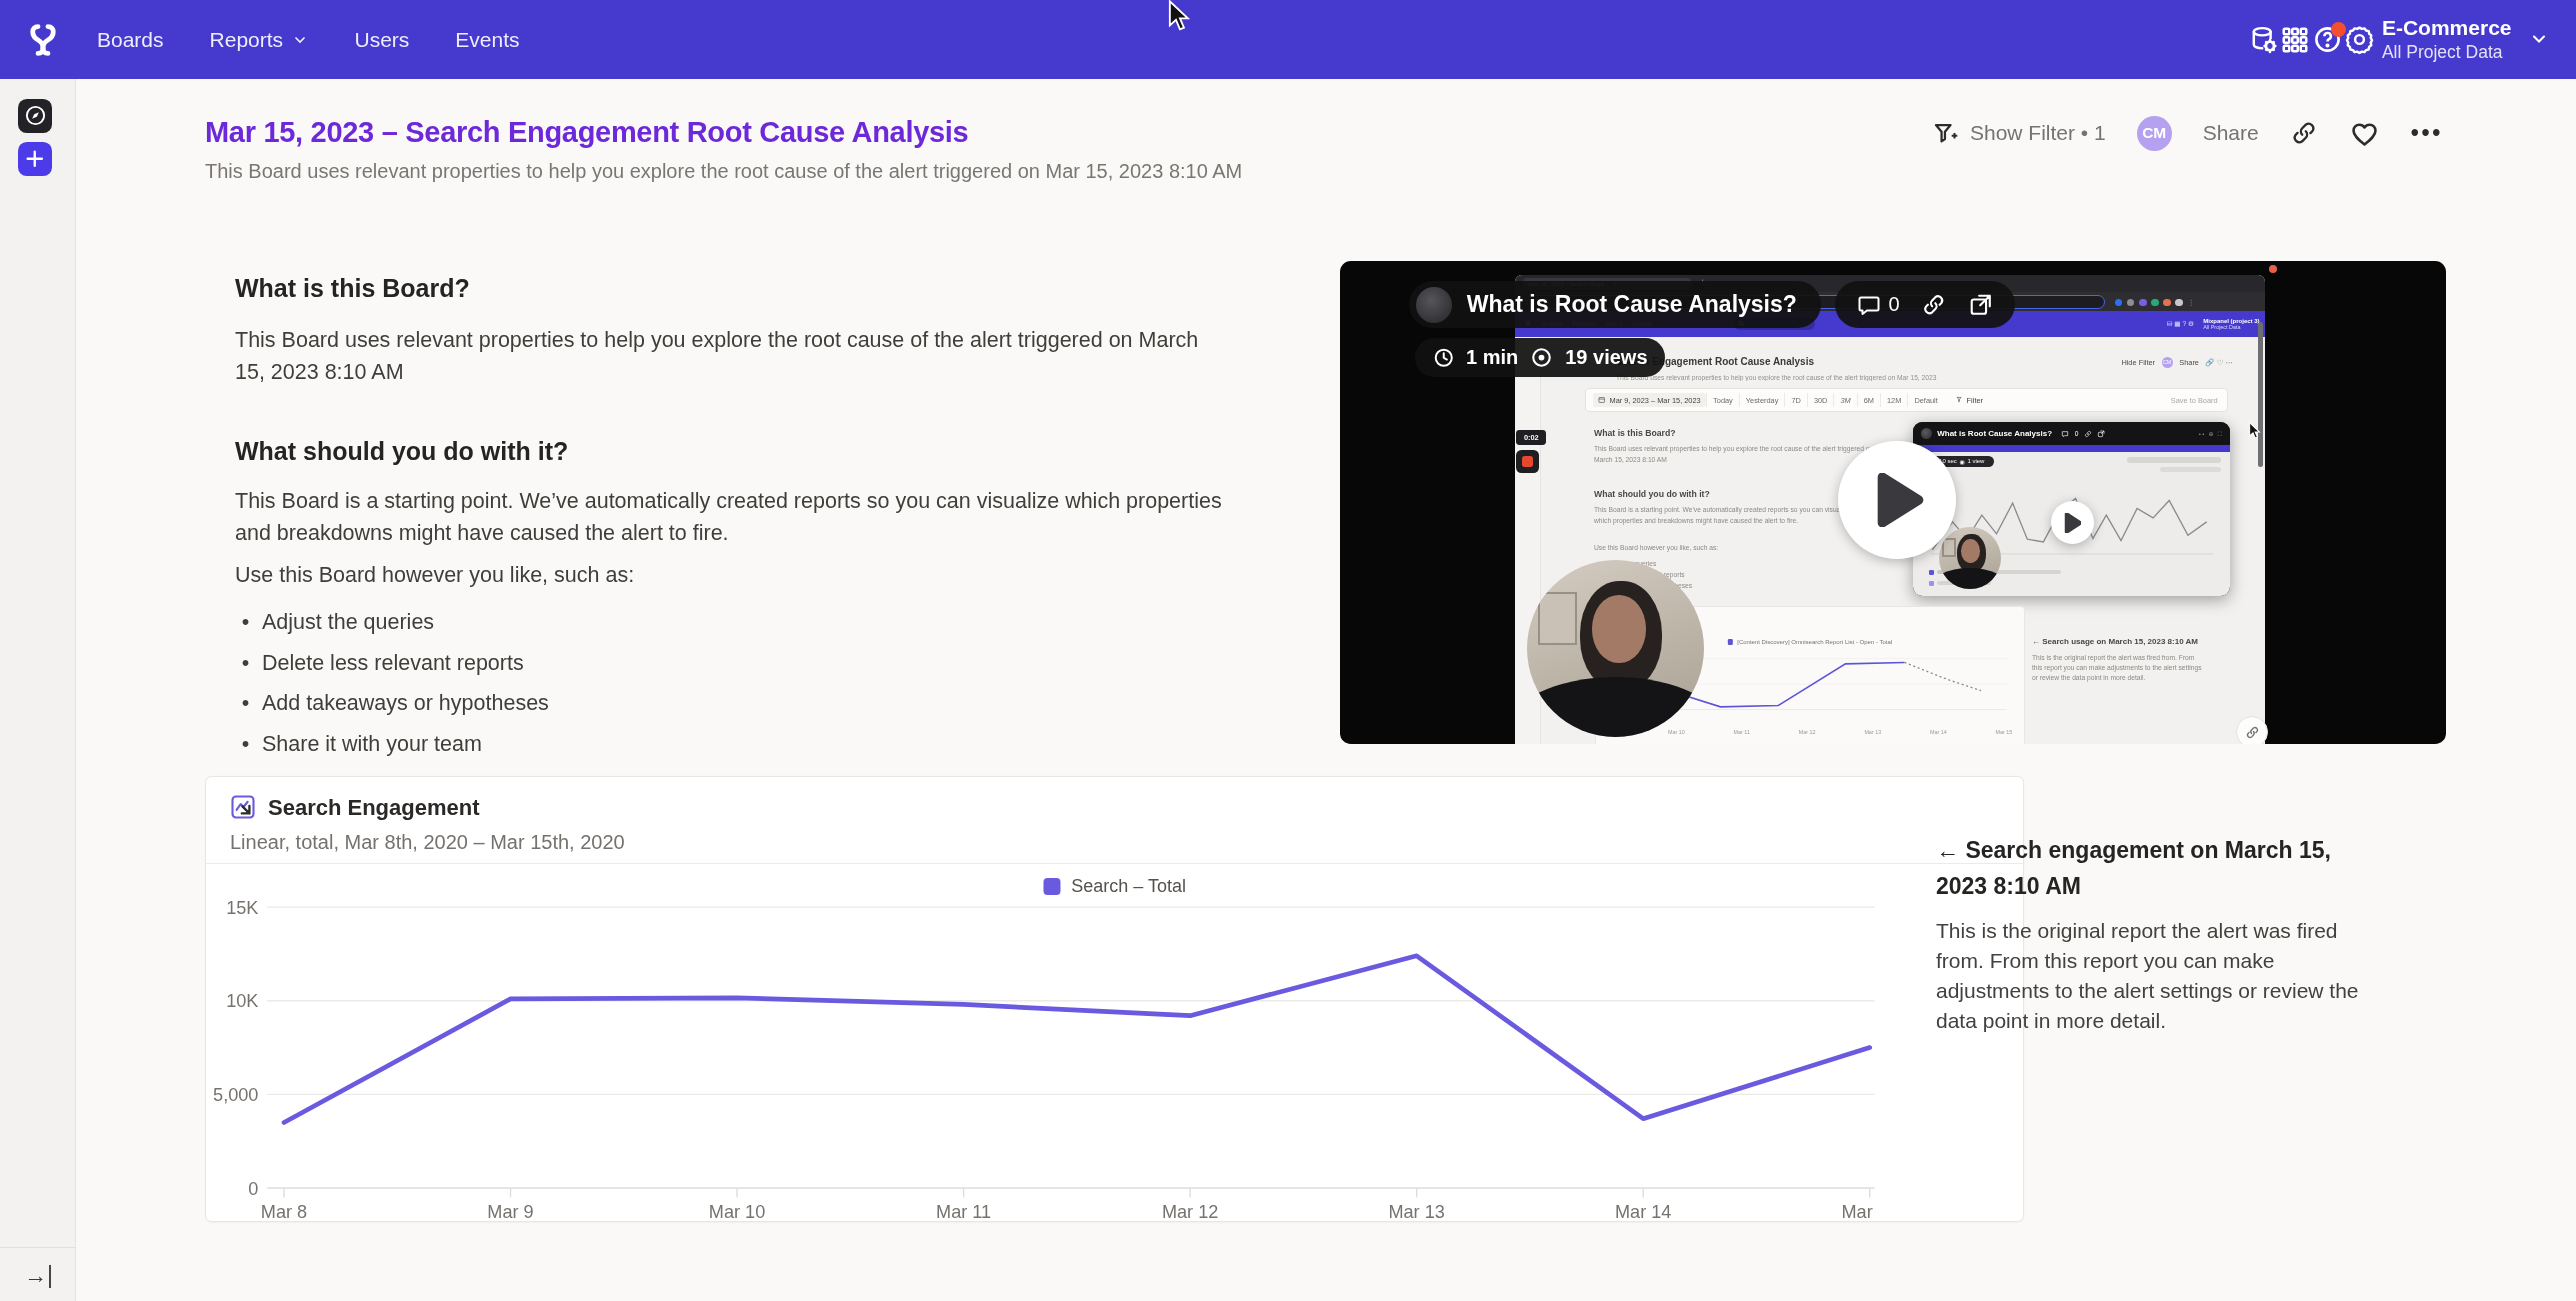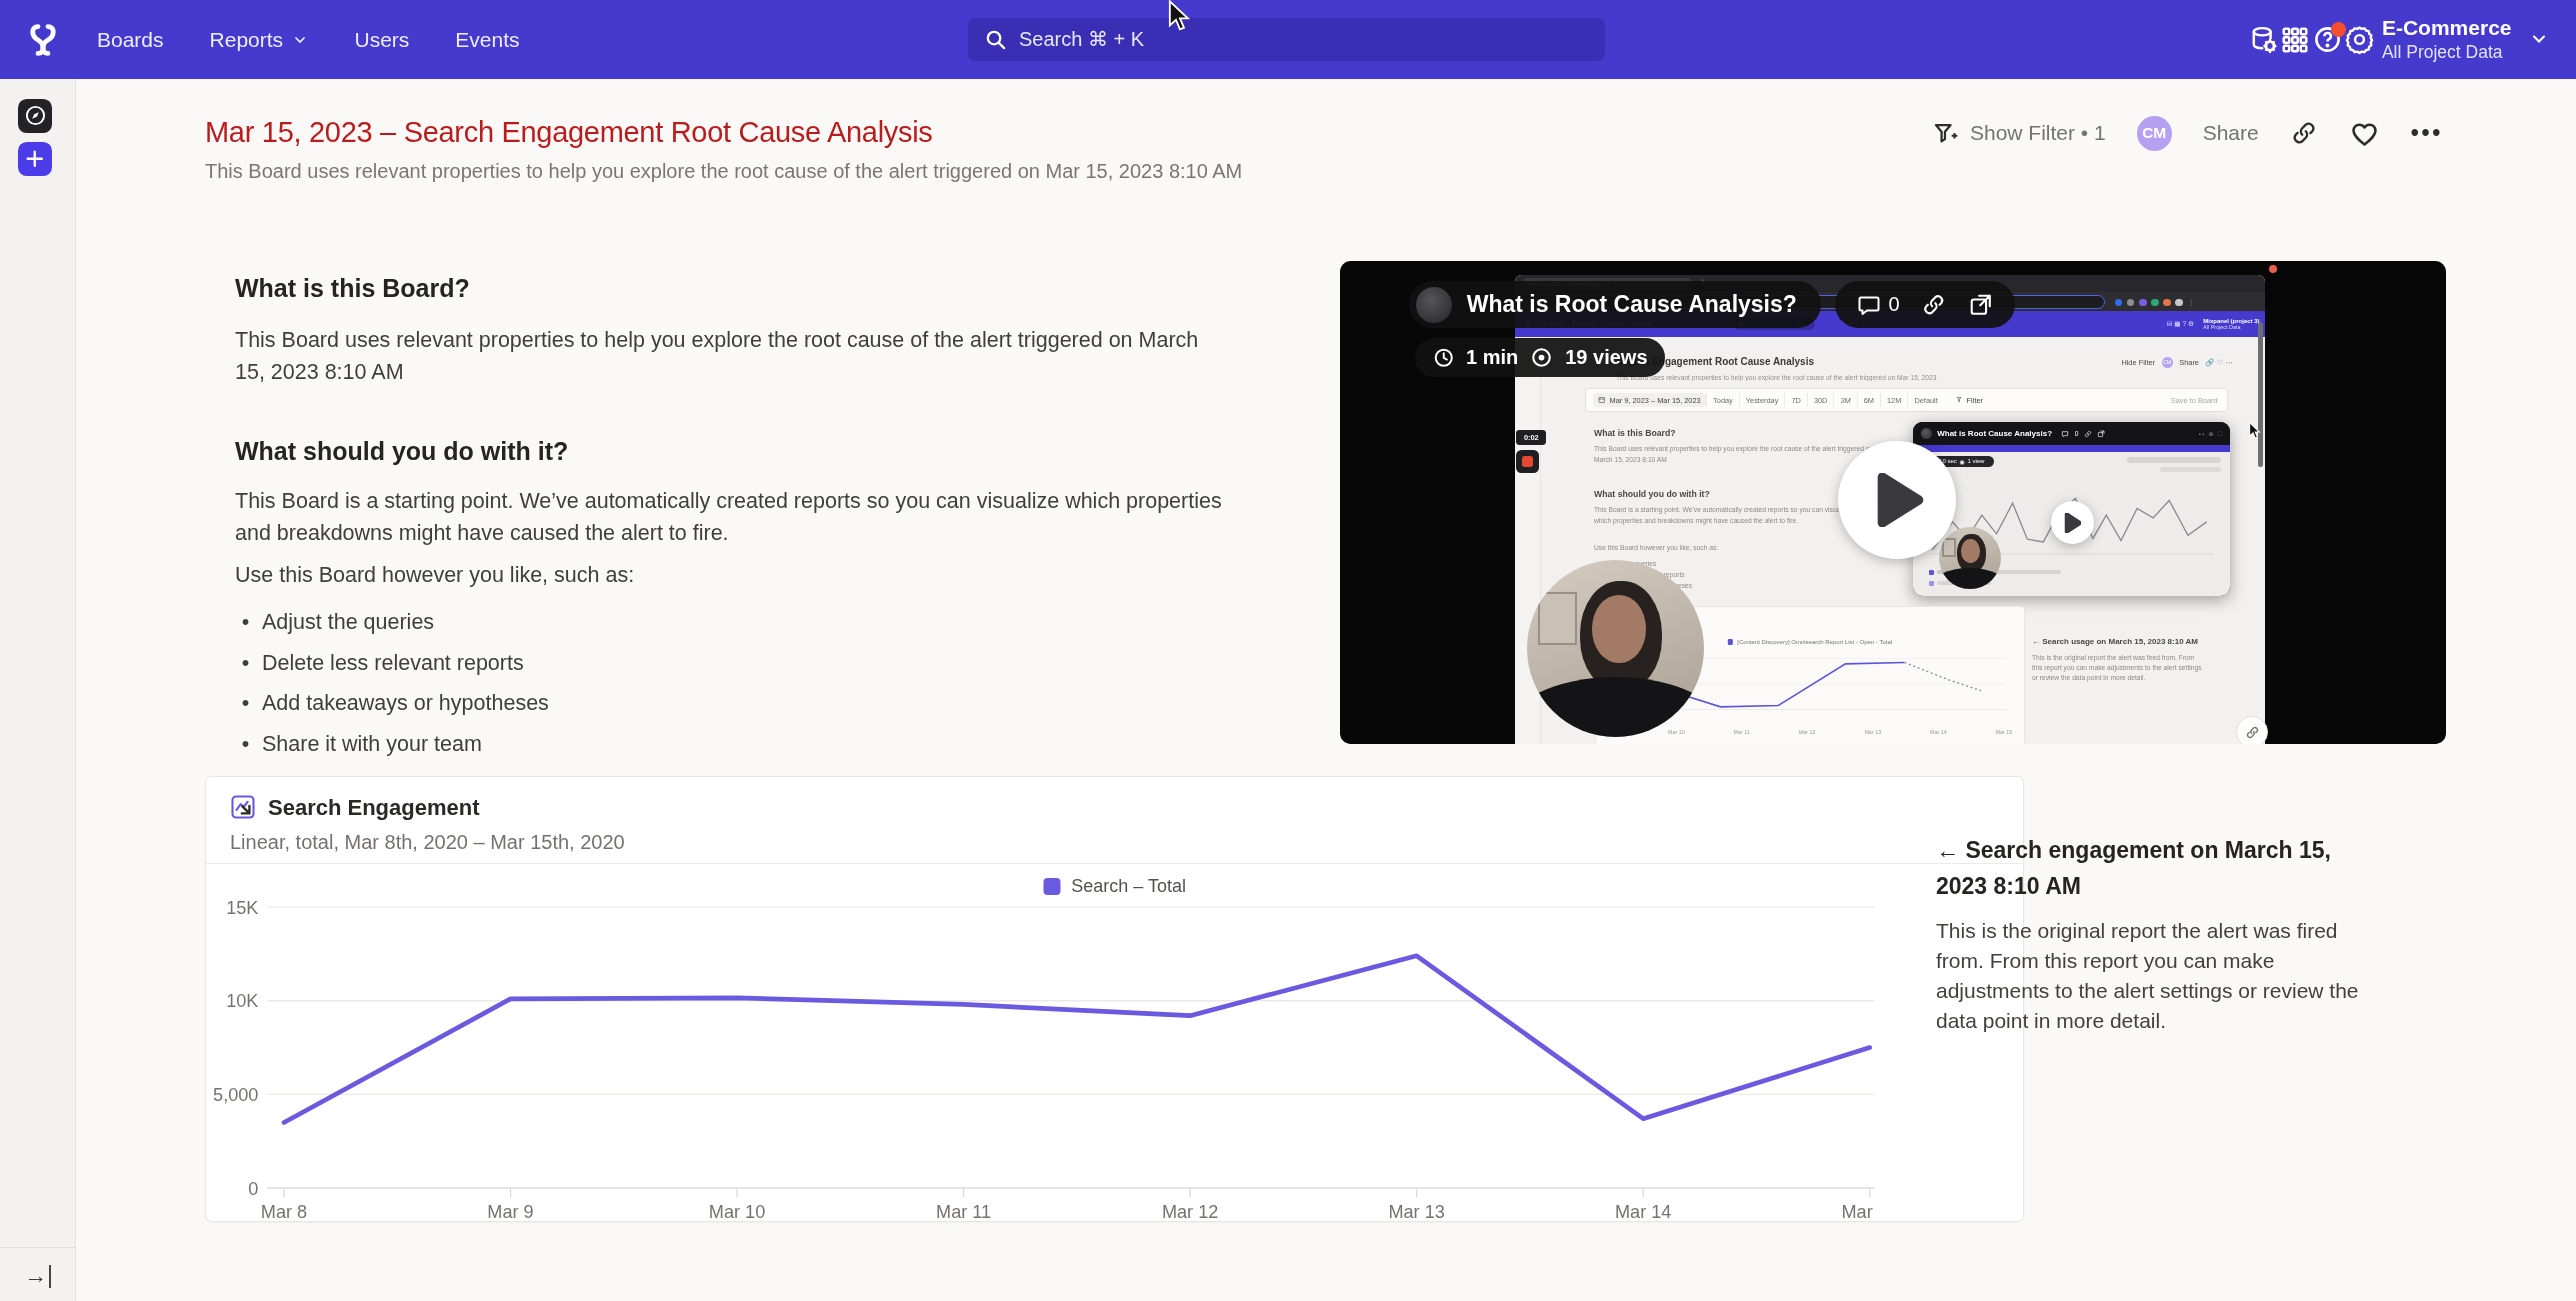--- a/index.html
+++ b/index.html
@@ -19,21 +19,21 @@
   .project .p1 { font-size:21px; font-weight:700; }
   .project .p2 { font-size:17.5px; opacity:.85; margin-top:1.3px; }
 
   
   .sidebar { position:absolute; top:79px; left:0; width:76px; height:1223px; background:#F3F2F0; border-right:0.7px solid #E5E3E0; z-index:30; }
   .side-btn { position:absolute; left:18px; width:34px; height:34px; border-radius:8.7px; display:flex; align-items:center; justify-content:center; }
   .side-div { position:absolute; left:0; top:1168px; width:76px; border-top:0.7px solid #E2E0DD; }
   .expand { position:absolute; left:24px; top:1183px; font-size:23px; color:#3B3936; }
 
   
-  .board-title { position:absolute; left:205px; top:116px; font-size:29px; font-weight:400; letter-spacing:-0.3px; color:#b91c1c; }
+  .board-title { position:absolute; left:205px; top:116px; font-size:29px; font-weight:700; letter-spacing:-0.3px; color:#6d28d9; }
   .board-sub { position:absolute; left:205px; top:160px; font-size:20px; color:#7A7672; }
   .actions { position:absolute; top:113px; right:133px; display:flex; align-items:center; gap:31px; height:40px; }
   .actions .lbl { font-size:21px; color:#737373; }
   .avatar { width:35px; height:35px; border-radius:50%; background:#B6A1F0; color:#fff; font-size:15.5px; font-weight:700; display:flex; align-items:center; justify-content:center; }
 
   
   .doc h3 { font-size:25px; font-weight:700; color:#262422; }
   .doc p, .doc li { font-size:21.5px; color:#403E3B; line-height:32px; }
   .doc ul { list-style:none; }
   .doc li { padding-left:27px; position:relative; margin-bottom:8.7px; }
@@ -92,27 +92,20 @@
         </svg>
     </span>
     <span class="navlink">
         <span>Users</span>
       </span>
     <span class="navlink">
         <span>Events</span>
       </span>
   </nav>
 
-  <div class="searchbox">
-    <svg width="23" height="23" viewBox="0 0 24 24" fill="none" stroke="#fff" stroke-width="2.4" stroke-linecap="round">
-        <circle cx="10.5" cy="10.5" r="6.5"></circle>
-        <line x1="15.5" y1="15.5" x2="21" y2="21"></line>
-      </svg>
-    <span>Search  ⌘ + K</span>
-  </div>
 
   <div class="nav-right">
     <span class="nav-ico">
       <svg width="31" height="31" viewBox="0 0 24 24" fill="none" stroke="#fff" stroke-width="1.9" stroke-linecap="round">
         <ellipse cx="11" cy="6" rx="6.5" ry="2.8"></ellipse>
           <path d="M4.5 6 v10 c0 1.6 2.9 2.8 6.5 2.8"></path>
           <path d="M17.5 6 v5"></path>
         <circle cx="17" cy="17" r="3.4"></circle>
           <path d="M17 12.4 v1.4 M17 20.2 v1.4 M12.8 17 h1.4 M19.8 17 h1.4 M14 14 l1 1 M19 19 l1 1 M20 14 l-1 1 M15 19 l-1 1"></path>
       </svg>

